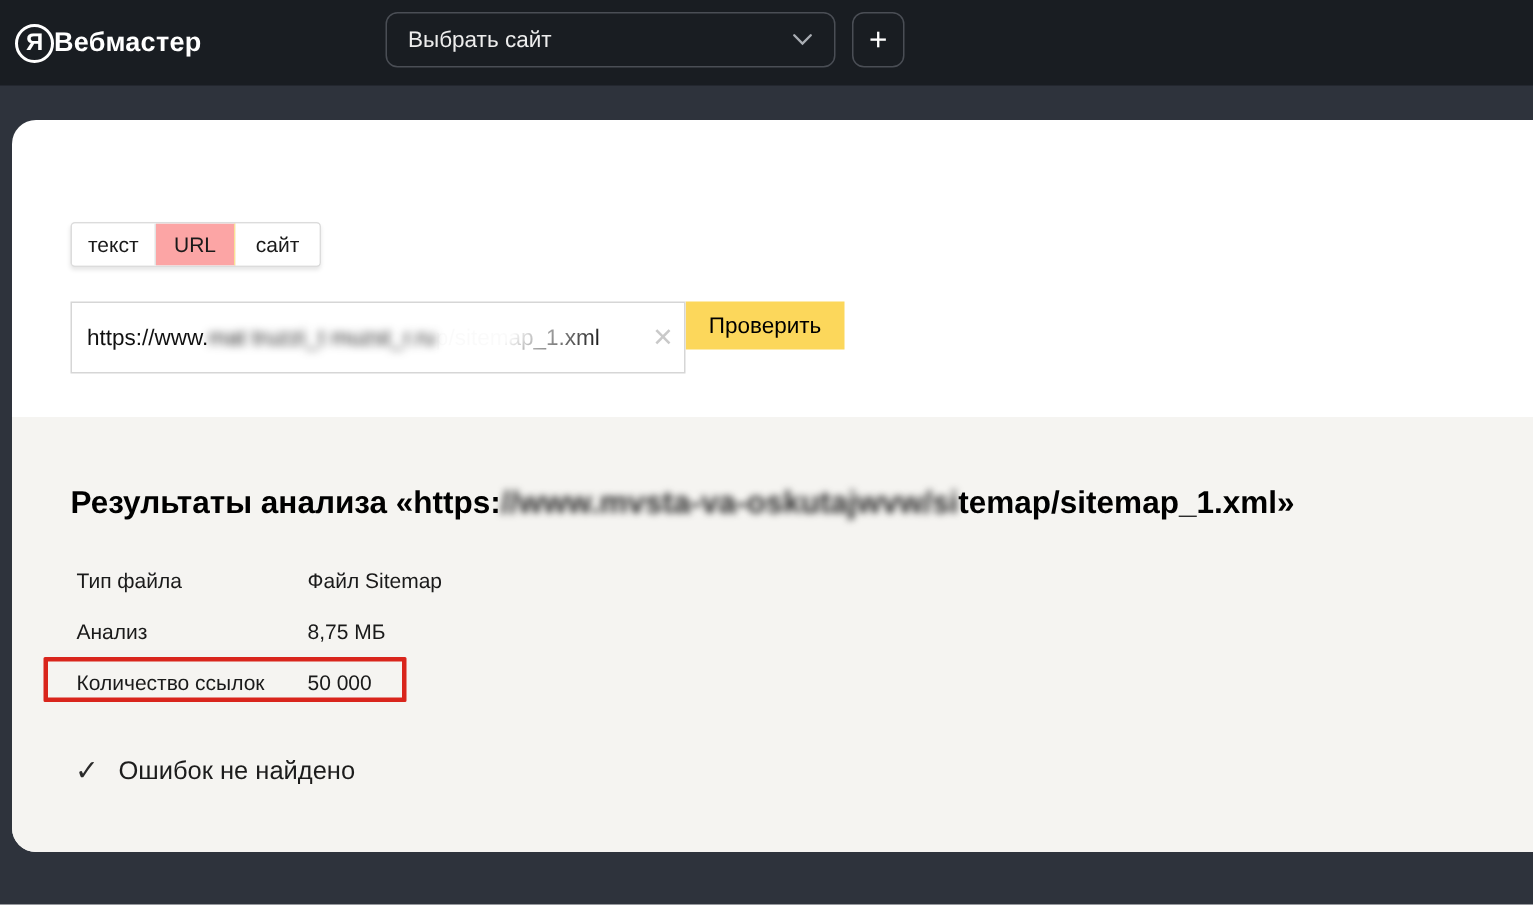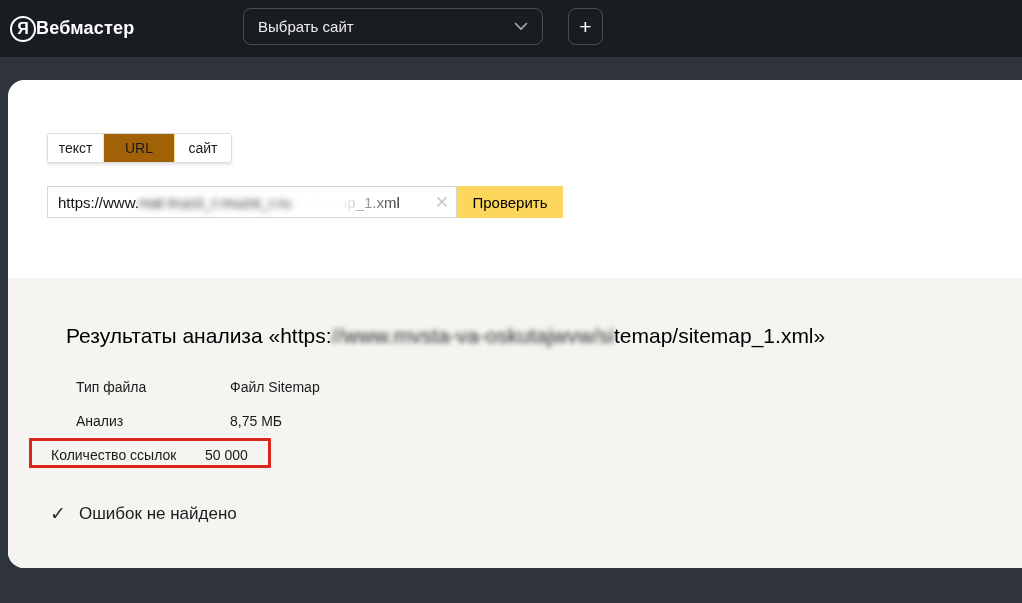--- a/index.html
+++ b/index.html
@@ -25,21 +25,21 @@
     border:2px solid #fff;
     border-radius:50%;
     display:flex; align-items:center; justify-content:center;
     color:#fff; font-weight:bold; font-size:16px; line-height:1;
   }
   .app-title {
     color:#fff; font-size:18px; font-weight:bold; 
     letter-spacing:.2px;
   }
   .site-select {
-    position:absolute; left:243px; top:8px;
+    position:absolute; left:257px; top:8px;
     width:300px; height:37px;
     border:1px solid #4a4e55; border-radius:8px;
     display:flex; align-items:center;
     padding:0 14px;
     color:#ededed; font-size:15px;
     cursor:pointer;
     gap:40px;
   }
   .site-select .chev { margin-left:auto; display:flex; align-items:center; }
   .add-btn {
@@ -68,41 +68,41 @@
   .info-icon {
     width:16px; height:16px;
     border:1px solid #bdbdbd; border-radius:50%;
     color:#b0b0b0; font-size:11px; font-family:"Liberation Serif", serif;
     display:inline-flex; align-items:center; justify-content:center;
     margin-top:3px;
   }
 
   .tabs {
     display:inline-flex;
-    margin-top:9px;
+    margin-top:24px;
     border:1px solid #dcdcdc;
     border-radius:3px;
     background:#fff;
     box-shadow:0 2px 3px rgba(0,0,0,.10);
     overflow:hidden;
   }
   .tab {
     padding:6px 0;
     width:56px; text-align:center;
     font-size:14px; color:#1a1a1a;
     border-right:1px solid #e3e3e3;
     cursor:pointer; background:#fff;
   }
   .tab:last-child { border-right:none; }
-  .tab.active { background:#a16207; border-color:#f8e294; width:71px; }
+  .tab.active { background:#fca5a5; border-color:#f8e294; width:53px; }
 
   .input-row { display:flex; margin-top:23px; position:relative; }
   .url-field {
     position:relative;
-    width:410px; height:32px;
+    width:410px; height:48px;
     border:1px solid #d6d6d6;
     background:#fff;
     display:flex; align-items:center;
     padding:0 28px 0 10px;
     font-size:15px; color:#111;
     white-space:nowrap; overflow:hidden;
   }
   .clear-x {
     position:absolute; right:7px; top:50%; transform:translateY(-50%);
     color:#c9c9c9; font-size:17px; line-height:1; cursor:pointer; z-index:4;
@@ -118,28 +118,27 @@
   .halo {
     position:absolute; left:95px; top:-30px;
     width:260px; height:92px;
     background:radial-gradient(ellipse at center, rgba(255,255,255,.98) 38%, rgba(255,255,255,0) 72%);
     pointer-events:none; z-index:2;
   }
 
   
   .sec-gray { height:290px; background:#f5f4f1; padding:46px 0 0 39px; }
   .results-heading {
-    font-size:21px; font-weight:400; color:#000;
+    font-size:21px; font-weight:700; color:#000;
     white-space:nowrap;
-    margin-left:19px;
   }
   .results-heading .blurred { filter:blur(2.6px); }
 
   .rtable { margin:22px 0 0 4px; font-size:14px; }
-  .rrow { display:flex; padding:9px 0; align-items:center;margin-left:25px; }
+  .rrow { display:flex; padding:9px 0; align-items:center; }
   .rrow .lbl { width:154px; color:#1a1a1a; }
   .rrow .val { color:#1a1a1a; }
   .rrow.hl {
     border:3px solid #d9251c;
     border-radius:1px;
     margin-left:-22px;
     padding:6px 20px 2px 19px;
     width:fit-content;
   }
   .status-line {

